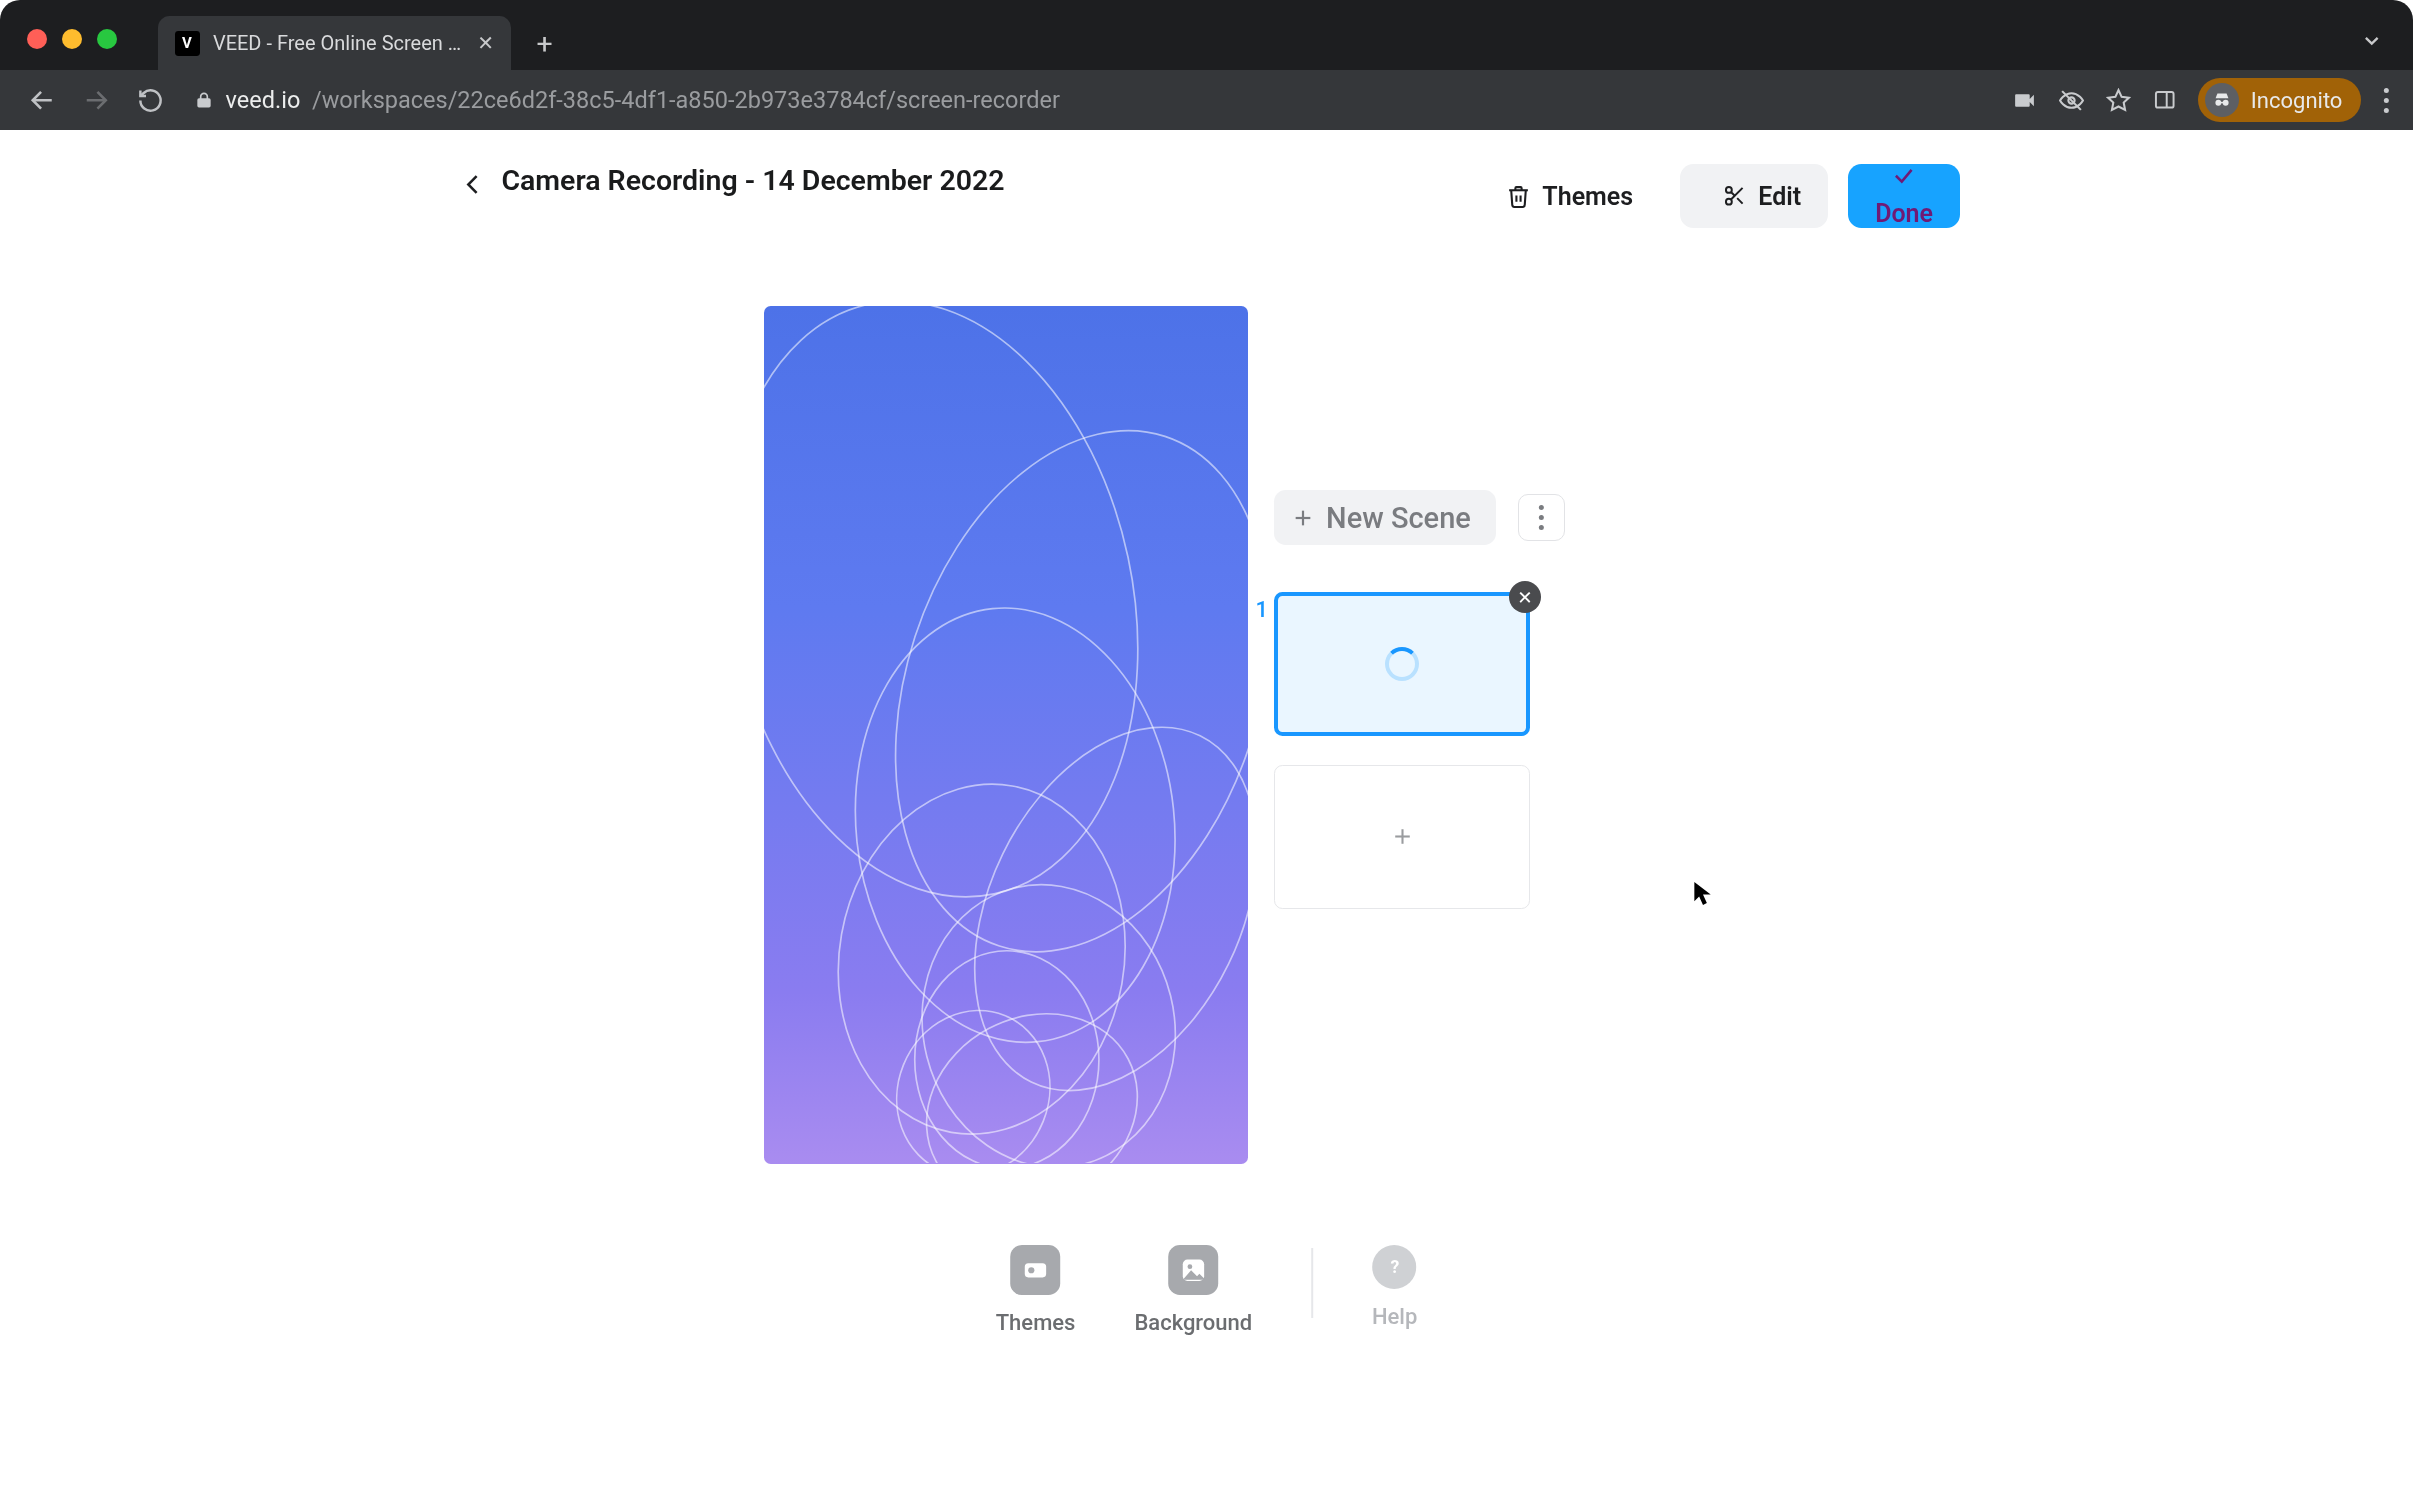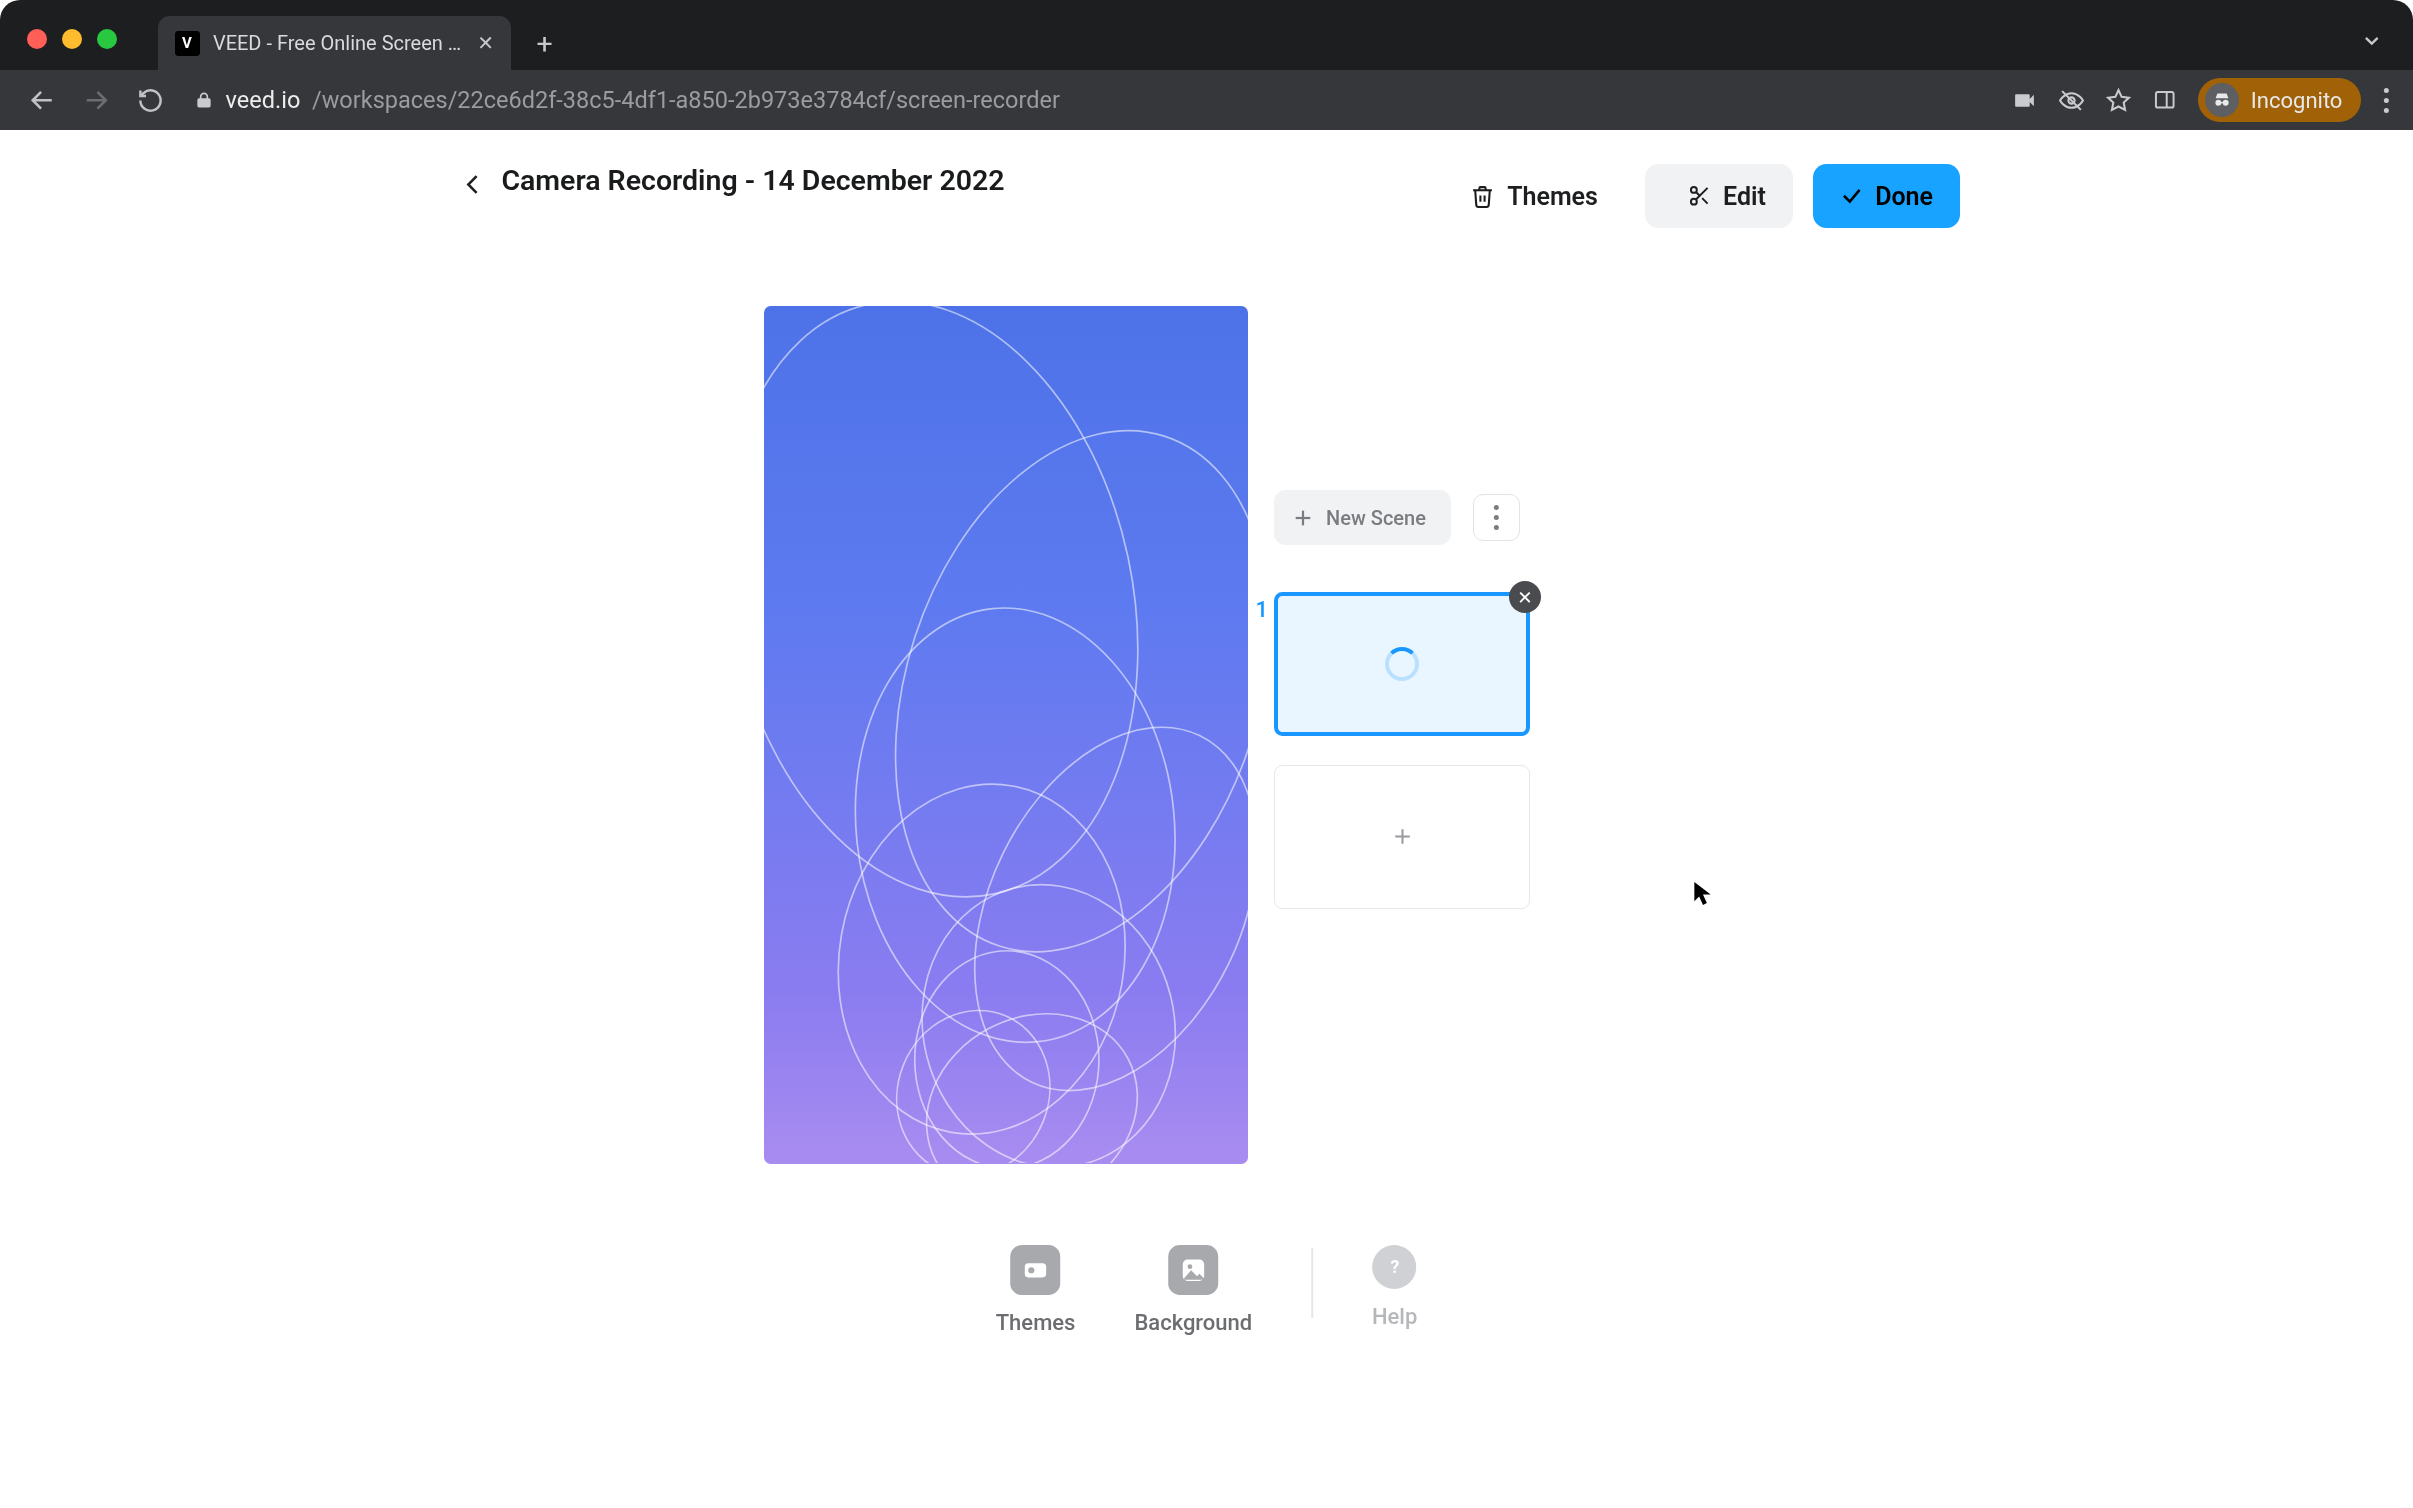--- a/index.html
+++ b/index.html
@@ -32,31 +32,31 @@
   
   .app { position:relative; width:100%; height:calc(1508px - 131px); background:#fff; }
 
   .header { position:absolute; left:0; right:0; top:34px; display:flex; }
   .back-arrow { margin-left:453px; width:40px; height:40px; display:flex; align-items:center; justify-content:center; color:#1d1e20;}
   .proj-title { margin-left:8.4px; font-size:28.5px; font-weight:600; color:#1a1b1c; }
   .hdr-actions { position:absolute; right:453px; top:0; display:flex; gap:20px; align-items:center;}
   .btn { height:64px; border-radius:13.4px; display:flex; align-items:center; gap:11.7px; padding:0 27px; font-size:25px; font-weight:600; cursor:pointer;}
   .btn.ghost { background:transparent; color:#1d1e20;}
   .btn.light { background:#f1f2f4; color:#1d1e20;padding-left:43px;}
-  .btn.primary { background:#17a3ff; color:#000000;}
+  .btn.primary { background:#17a3ff; color:#701a75;flex-direction:column;}
   .ico{display:inline-flex;}
 
   
   .preview { position:absolute; left:764px; top:176px; width:484px; height:858px; border-radius:6.7px; background:linear-gradient(180deg,#4d72e8 0%, #5e7af0 35%, #8a7cf0 80%, #a98cf0 100%); overflow:hidden;}
   .preview svg{position:absolute;inset:0;}
 
   
   .scenes { position:absolute; left:1274px; top:360px; width:335px; }
   .scene-top { display:flex; gap:22px; align-items:center;}
-  .newscene { background:#f1f2f4; color:#7a7c80; border-radius:11.7px; height:55px; padding:0 25px 0 18.4px; display:flex; align-items:center; gap:11.7px; font-size:20px; font-weight:500;}
+  .newscene { background:#f1f2f4; color:#7a7c80; border-radius:11.7px; height:55px; padding:0 25px 0 18.4px; display:flex; align-items:center; gap:11.7px; font-size:29px; font-weight:500;}
   .more { width:47px; height:47px; border:0.8px solid #e2e3e6; border-radius:10px; display:flex; align-items:center; justify-content:center; color:#7a7c80;}
   .scene-card { margin-top:47px; position:relative; }
   .scene-num { position:absolute; left:-18.4px; top:5px; color:#1997ff; font-size:22px; font-weight:500;}
   .scene-thumb { width:256px; height:144px; border:4.2px solid #1997ff; border-radius:8.4px; background:#eaf6ff; display:flex; align-items:center; justify-content:center; position:relative;}
   .scene-thumb .spinner{ width:34px; height:34px; border:4.2px solid #b9e1ff; border-top-color:#1997ff; border-radius:50%;}
   .scene-remove{ position:absolute; right:-15px; top:-15px; width:32px; height:32px; border-radius:50%; background:#4a4b4e; color:#fff; display:flex; align-items:center; justify-content:center; font-size:18.4px;}
   .scene-add { margin-top:28.5px; width:256px; height:144px; border:1.7px solid #e6e7ea; border-radius:8.4px; display:flex; align-items:center; justify-content:center; color:#9a9c9f;}
 
   
   .bottombar { position:absolute; left:50%; transform:translateX(-50%); top:1115px; display:flex; align-items:flex-start; gap:59px;}

